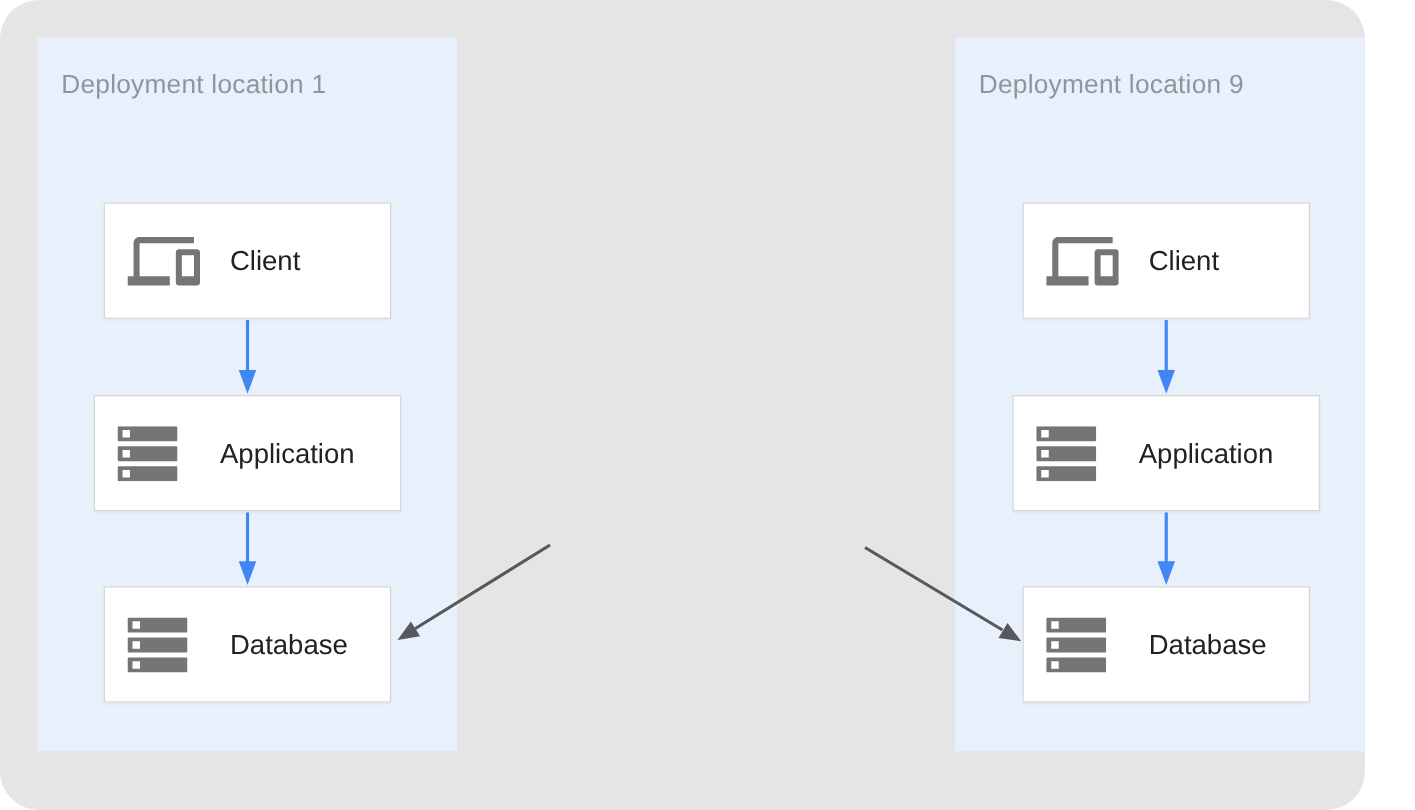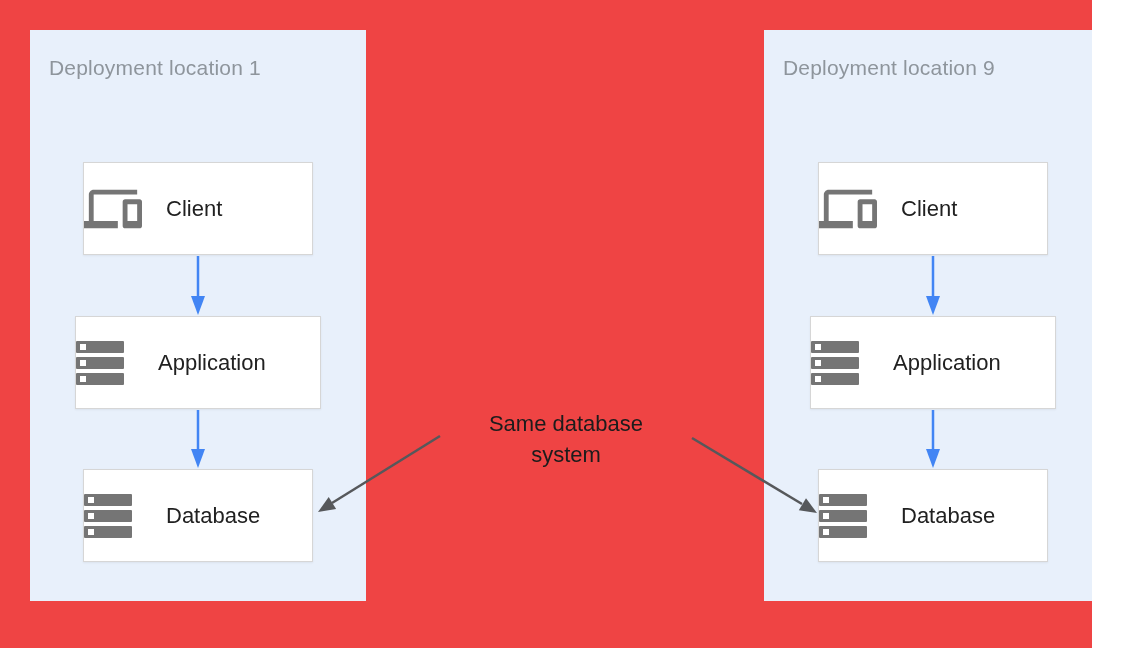--- a/index.html
+++ b/index.html
@@ -1,28 +1,28 @@
 <!DOCTYPE html>
 <html style="--panel-background: #e8f0fb; --panel-title-text: #8e959c; --node-background: #ffffff; --node-border: #d6d6d6; --node-label-text: #212121; --icon: #757575; --flow-arrow: #4285f4; --annotation-arrow: #56585b; --annotation-text: #1c1c1c;"><head>
 <meta charset="utf-8">
 <style>
   html,body{margin:0;padding:0;background:#ffffff;font-family:"Liberation Sans",sans-serif;}
-  .canvas{position:relative;width:1092px;height:648px;background:#ef4444;overflow:hidden;}
+  .canvas{position:relative;width:1092px;height:648px;background:#e5e5e5;overflow:hidden;border-radius:31px;}
 
   .panel{position:absolute;top:30px;width:336px;height:571px;background:var(--panel-background,#e8f0fb);}
   .panel-left{left:30px;}
   .panel-right{left:764px;}
   .panel-title{position:absolute;top:26px;left:19px;font-size:21px;letter-spacing:.2px;
                color:var(--panel-title-text,#8e959c);white-space:nowrap;}
 
   .node{position:absolute;display:flex;align-items:center;box-sizing:border-box;
         background:var(--node-background,#ffffff);
         border:1px solid var(--node-border,#d6d6d6);
         box-shadow:0 1px 2px rgba(0,0,0,.06);
-        }
+        padding-left:18px;}
   .icon-slot{width:62px;display:flex;align-items:center;justify-content:flex-start;flex:0 0 62px;}
   .node-label{margin-left:20px;font-size:22px;color:var(--node-label-text,#212121);white-space:nowrap;}
 
   .devices-path{fill:var(--icon,#757575);}
   .storage-bar{fill:var(--icon,#6f6f6f);}
   .storage-hole{fill:#ffffff;}
 
   svg.overlay{position:absolute;left:0;top:0;pointer-events:none;}
   .flow-line{stroke:var(--flow-arrow,#4285f4);stroke-width:2.5;}
   .flow-head{fill:var(--flow-arrow,#4285f4);}
@@ -144,15 +144,14 @@
       <line class="ann-line" x1="440" y1="436" x2="332" y2="503"></line>
       <polygon class="ann-head" points="318,512 328.7,497.1 336.1,508.9"></polygon>
     </g>
 
     <g>
       <line class="ann-line" x1="692" y1="438" x2="802" y2="504"></line>
       <polygon class="ann-head" points="817,513 798.8,510.3 806,498.3"></polygon>
     </g>
   </svg>
 
-  <div class="annotation">Same database system</div>
 
 </div>
 
 </body></html>

